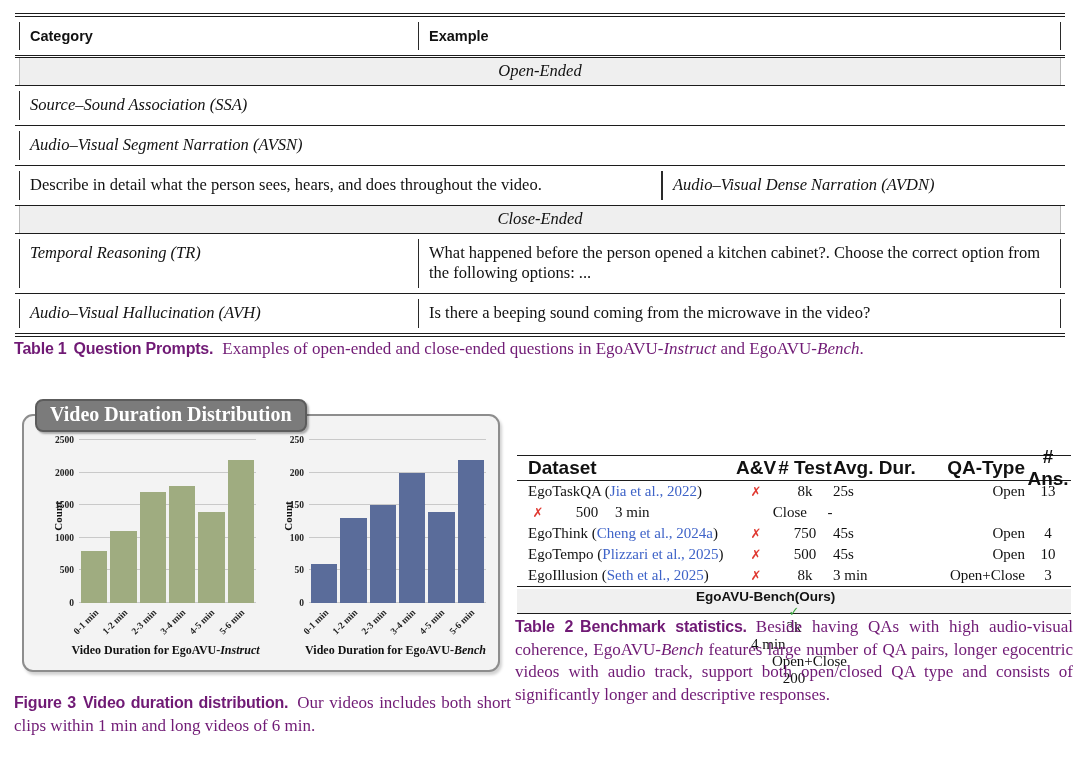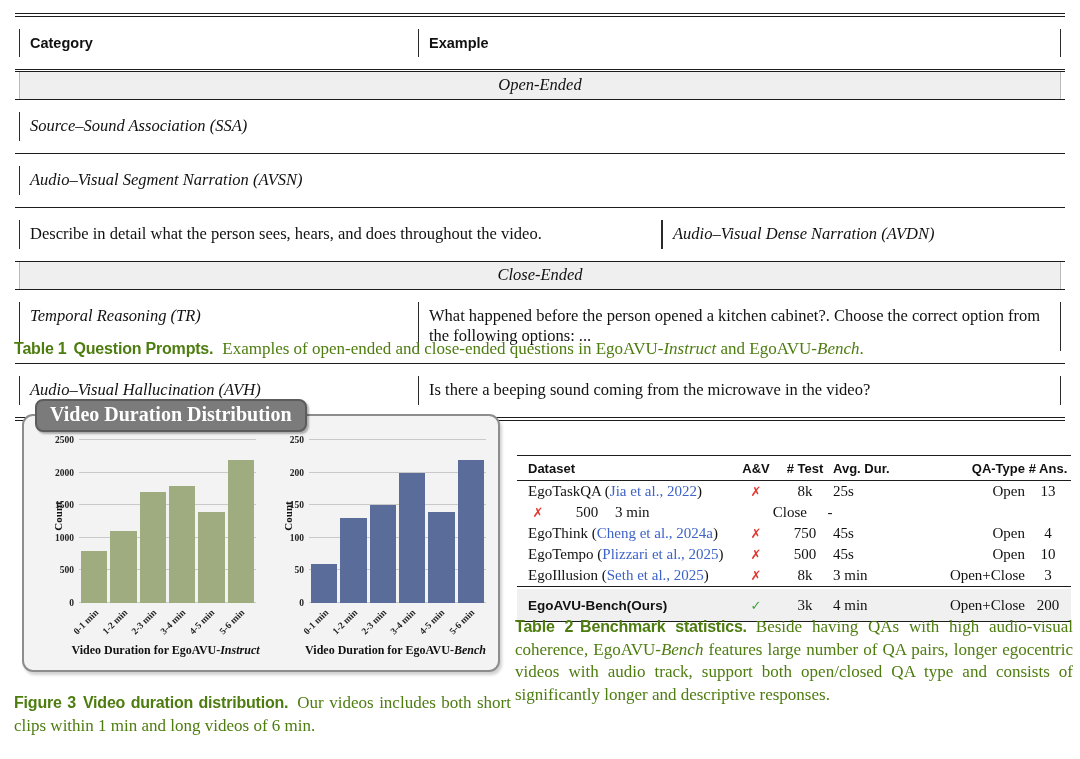--- a/index.html
+++ b/index.html
@@ -7,34 +7,34 @@
   .page {
     position:relative; width:1080px; height:759px; background:#fff;
     font-family:"Liberation Serif","DejaVu Serif",serif; color:#111;
     overflow:hidden;
   }
 
   
   .table1 { position:absolute; left:15px; top:13px; width:1050px; font-size:16.5px; }
   .rule   { border-top:1.3px solid #1c1c1c; height:0; }
   .drule  { border-top:1.4px solid #1c1c1c; border-bottom:1.2px solid #1c1c1c; height:3.5px; }
-  .t1row  { display:flex; margin:12px 4px; align-items:stretch; }
+  .t1row  { display:flex; margin:5px 4px; align-items:stretch; }
   .t1cell { padding:4px 10px 5px 10px; }
   .t1cell.cat { width:399px; border-left:1.4px solid #2a2a2a; font-style:italic; }
   .t1cell.ex  { flex:1; border-left:1.4px solid #2a2a2a; border-right:1.4px solid #2a2a2a; }
   .t1header { font-family:"Liberation Sans",sans-serif; font-weight:bold; font-size:14.5px; }
   .t1header .t1cell { font-style:normal; padding:6px 10px; }
   .t1band {
     margin:0 4px; background:var(--band-bg); text-align:center; font-style:italic;
     font-size:16.5px; padding:3px 0 4px 0;
     border-left:1px solid #bbb; border-right:1px solid #bbb;
   }
 
   
-  .caption { font-size:17px; line-height:1.33; color:#4d7c0f; }
+  .caption { font-size:17px; line-height:1.33; color:#701a75; }
   .cap-label, .cap-title {
     font-family:"Liberation Sans",sans-serif; font-weight:bold; font-size:16px;
     letter-spacing:-0.2px;
   }
   .cap-label { margin-right:7px; }
   .cap-title { margin-right:9px; }
   .t1caption { position:absolute; left:14px; top:338px; width:1054px; }
   .figcaption { position:absolute; left:14px; top:692px; width:497px; text-align:justify; }
   .t2caption  { position:absolute; left:515px; top:616px; width:558px; text-align:justify; }
   .it { font-style:italic; }
@@ -84,35 +84,35 @@
   }
 
   
   .table2 { position:absolute; left:517px; top:455px; width:554px;
             font-size:15px; font-family:"Liberation Serif",serif; }
   .t2toprule { border-top:1.4px solid #1c1c1c; }
   .t2midrule { border-top:1.1px solid #1c1c1c; }
   .t2botrule { border-top:1.6px solid #1c1c1c; }
   .t2row { display:flex; align-items:center; height:21px; }
   .t2row.header {
-    font-family:"Liberation Sans",sans-serif; font-weight:bold; font-size:13px; height:24px;
+    font-family:"Liberation Sans",sans-serif; font-weight:bold; font-size:19px; height:24px;
   }
   .c-dataset { width:218px; padding-left:11px; text-align:left; }
   .c-av   { width:42px;  text-align:center; }
   .c-test { width:56px;  text-align:center; }
   .c-dur  { width:86px;  text-align:left; }
   .c-qa   { width:106px; text-align:right; }
   .c-ans  { width:46px;  text-align:center; }
   .cite { color:var(--citation-blue); text-decoration:none; }
   .mark-x { color:var(--cross-red); font-weight:bold; font-style:italic; font-family:"DejaVu Sans",sans-serif; font-size:13px; }
   .mark-check { color:var(--check-green); font-weight:bold; font-family:"DejaVu Sans",sans-serif; font-size:13px; }
   .t2gap { height:2px; }
   .t2row.highlight {
-    background:var(--highlight-bg); height:32px;
-    font-family:"Liberation Sans",sans-serif; font-weight:bold; font-size:13.5px;
+    background:var(--highlight-bg); height:24px;
+    font-family:"Liberation Sans",sans-serif; font-weight:bold; font-size:13.5px;flex-direction:column;
   }
   .t2row.highlight .serifcell { font-family:"Liberation Serif",serif; font-weight:normal; font-size:15px; }
 </style>
 </head>
 <body>
 
 <div class="page">
 
   <div class="table1">
     <div class="drule"></div>

